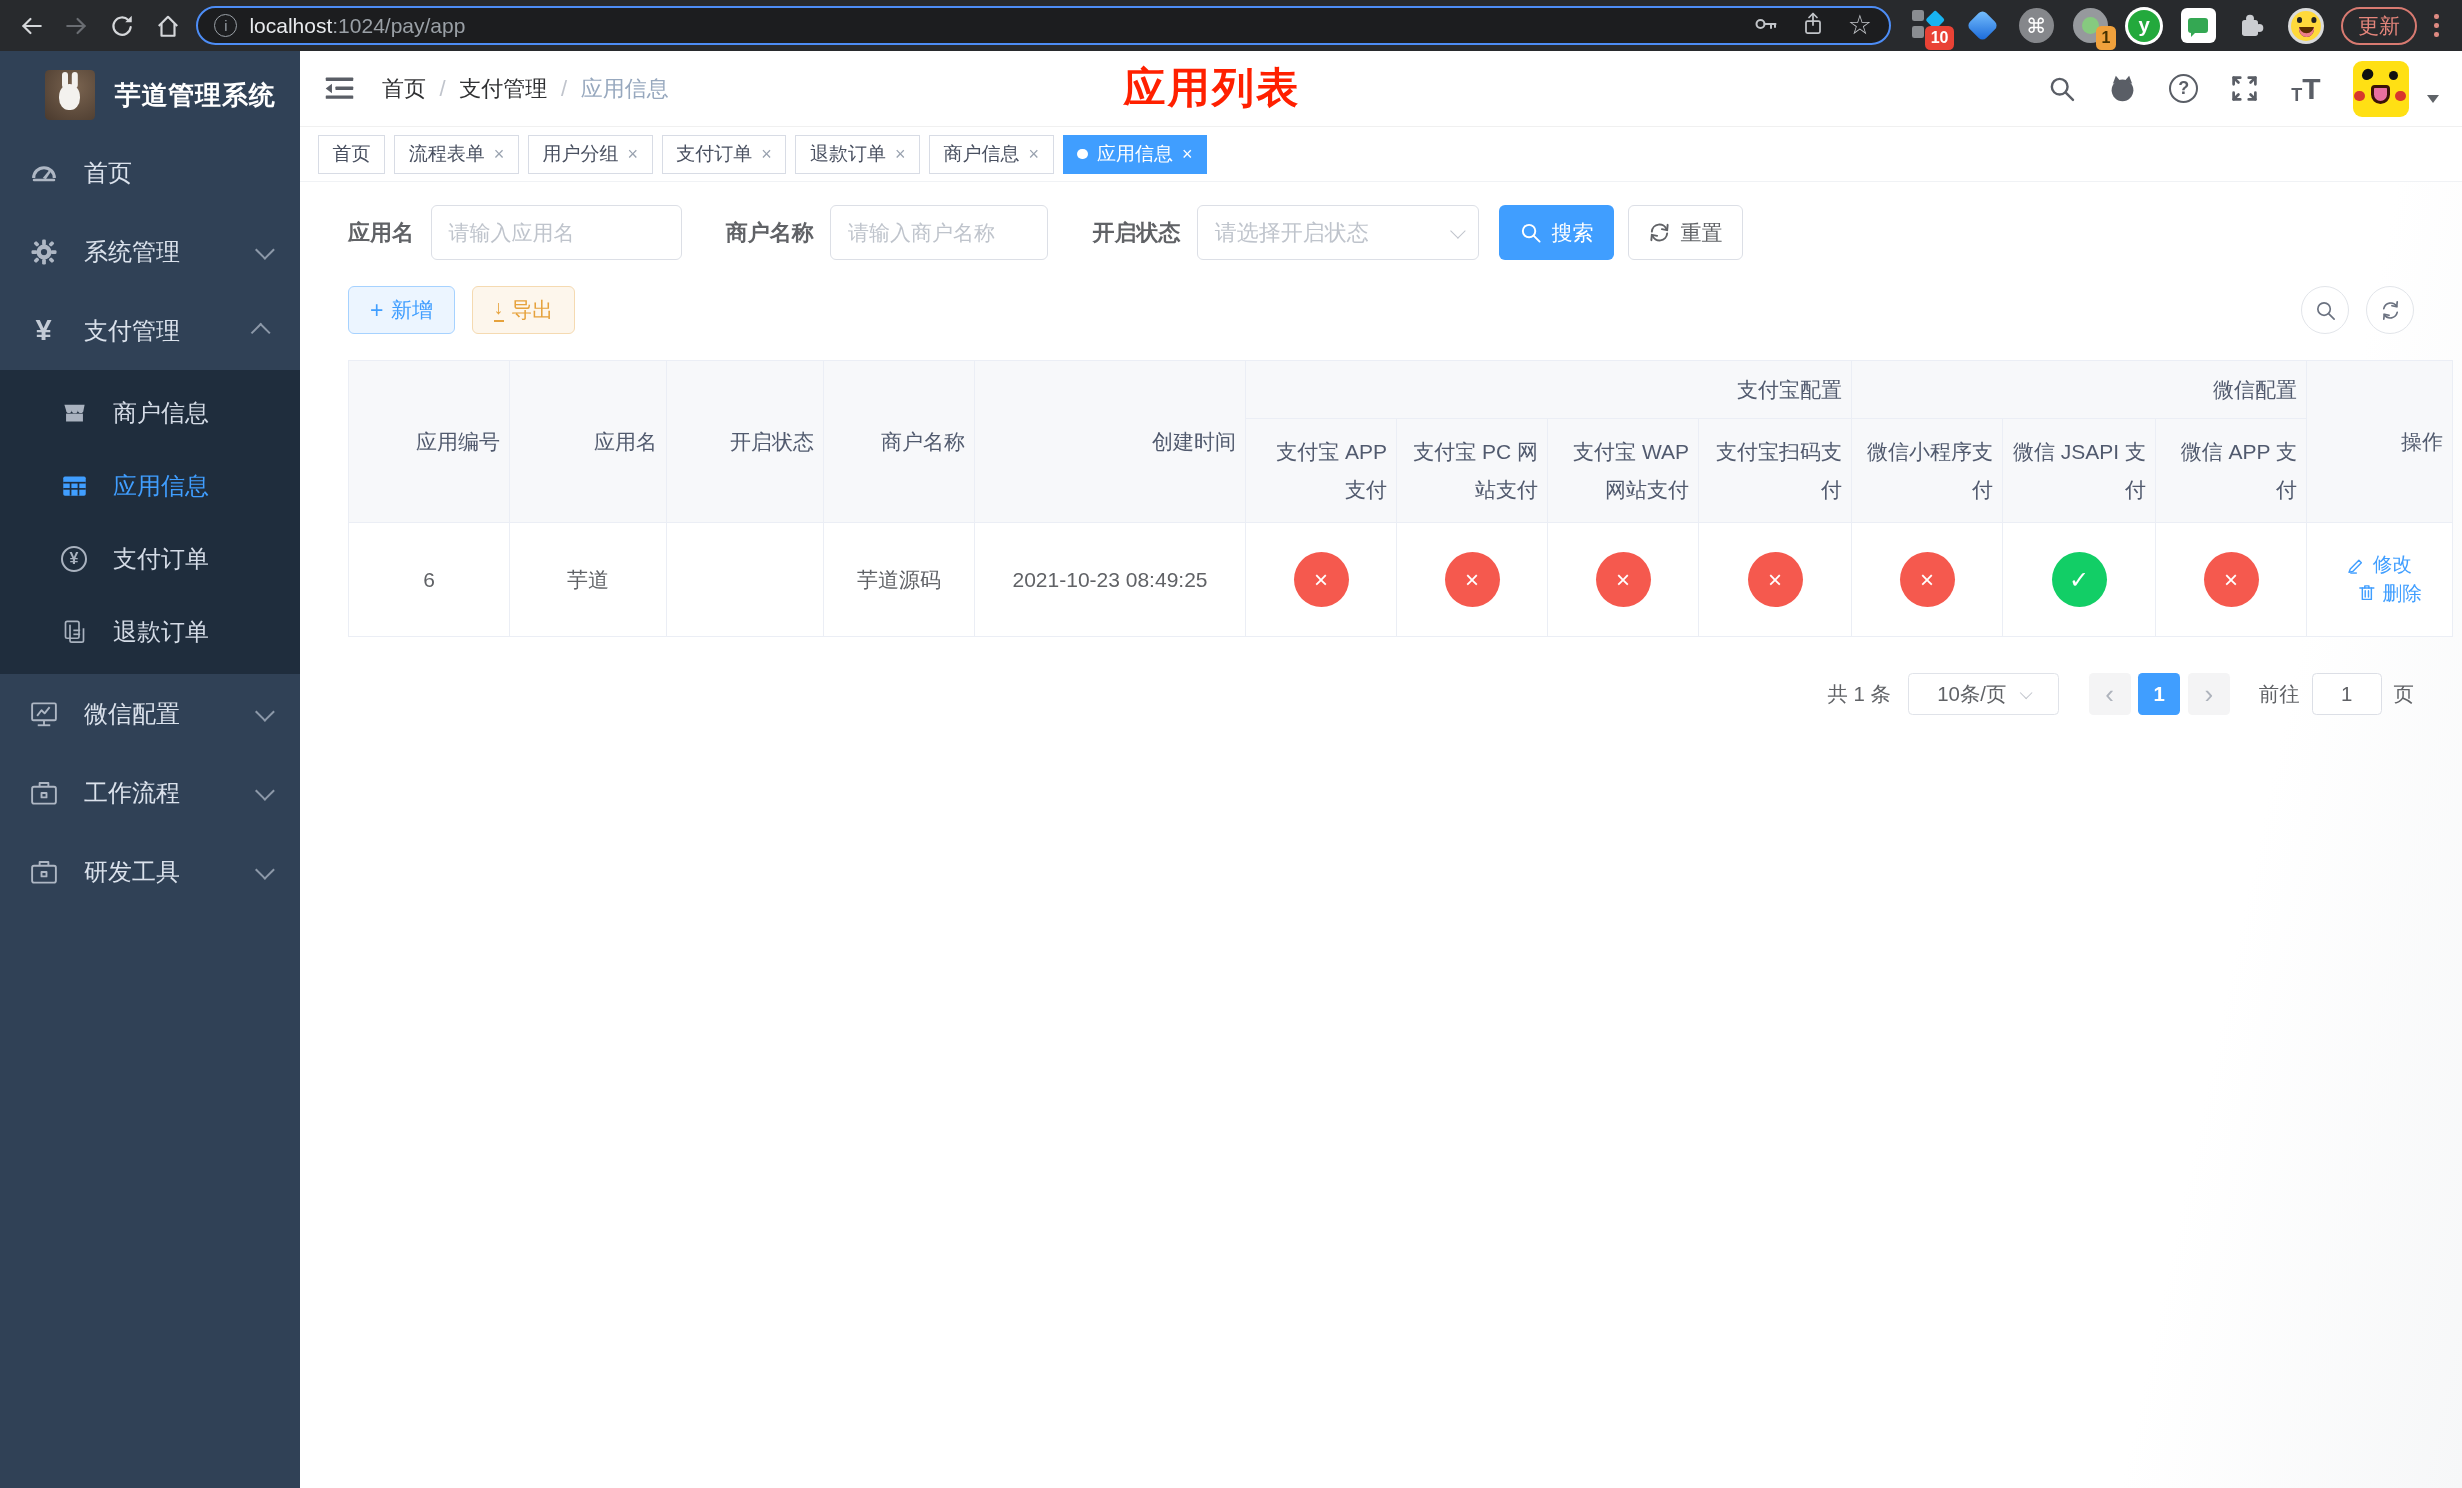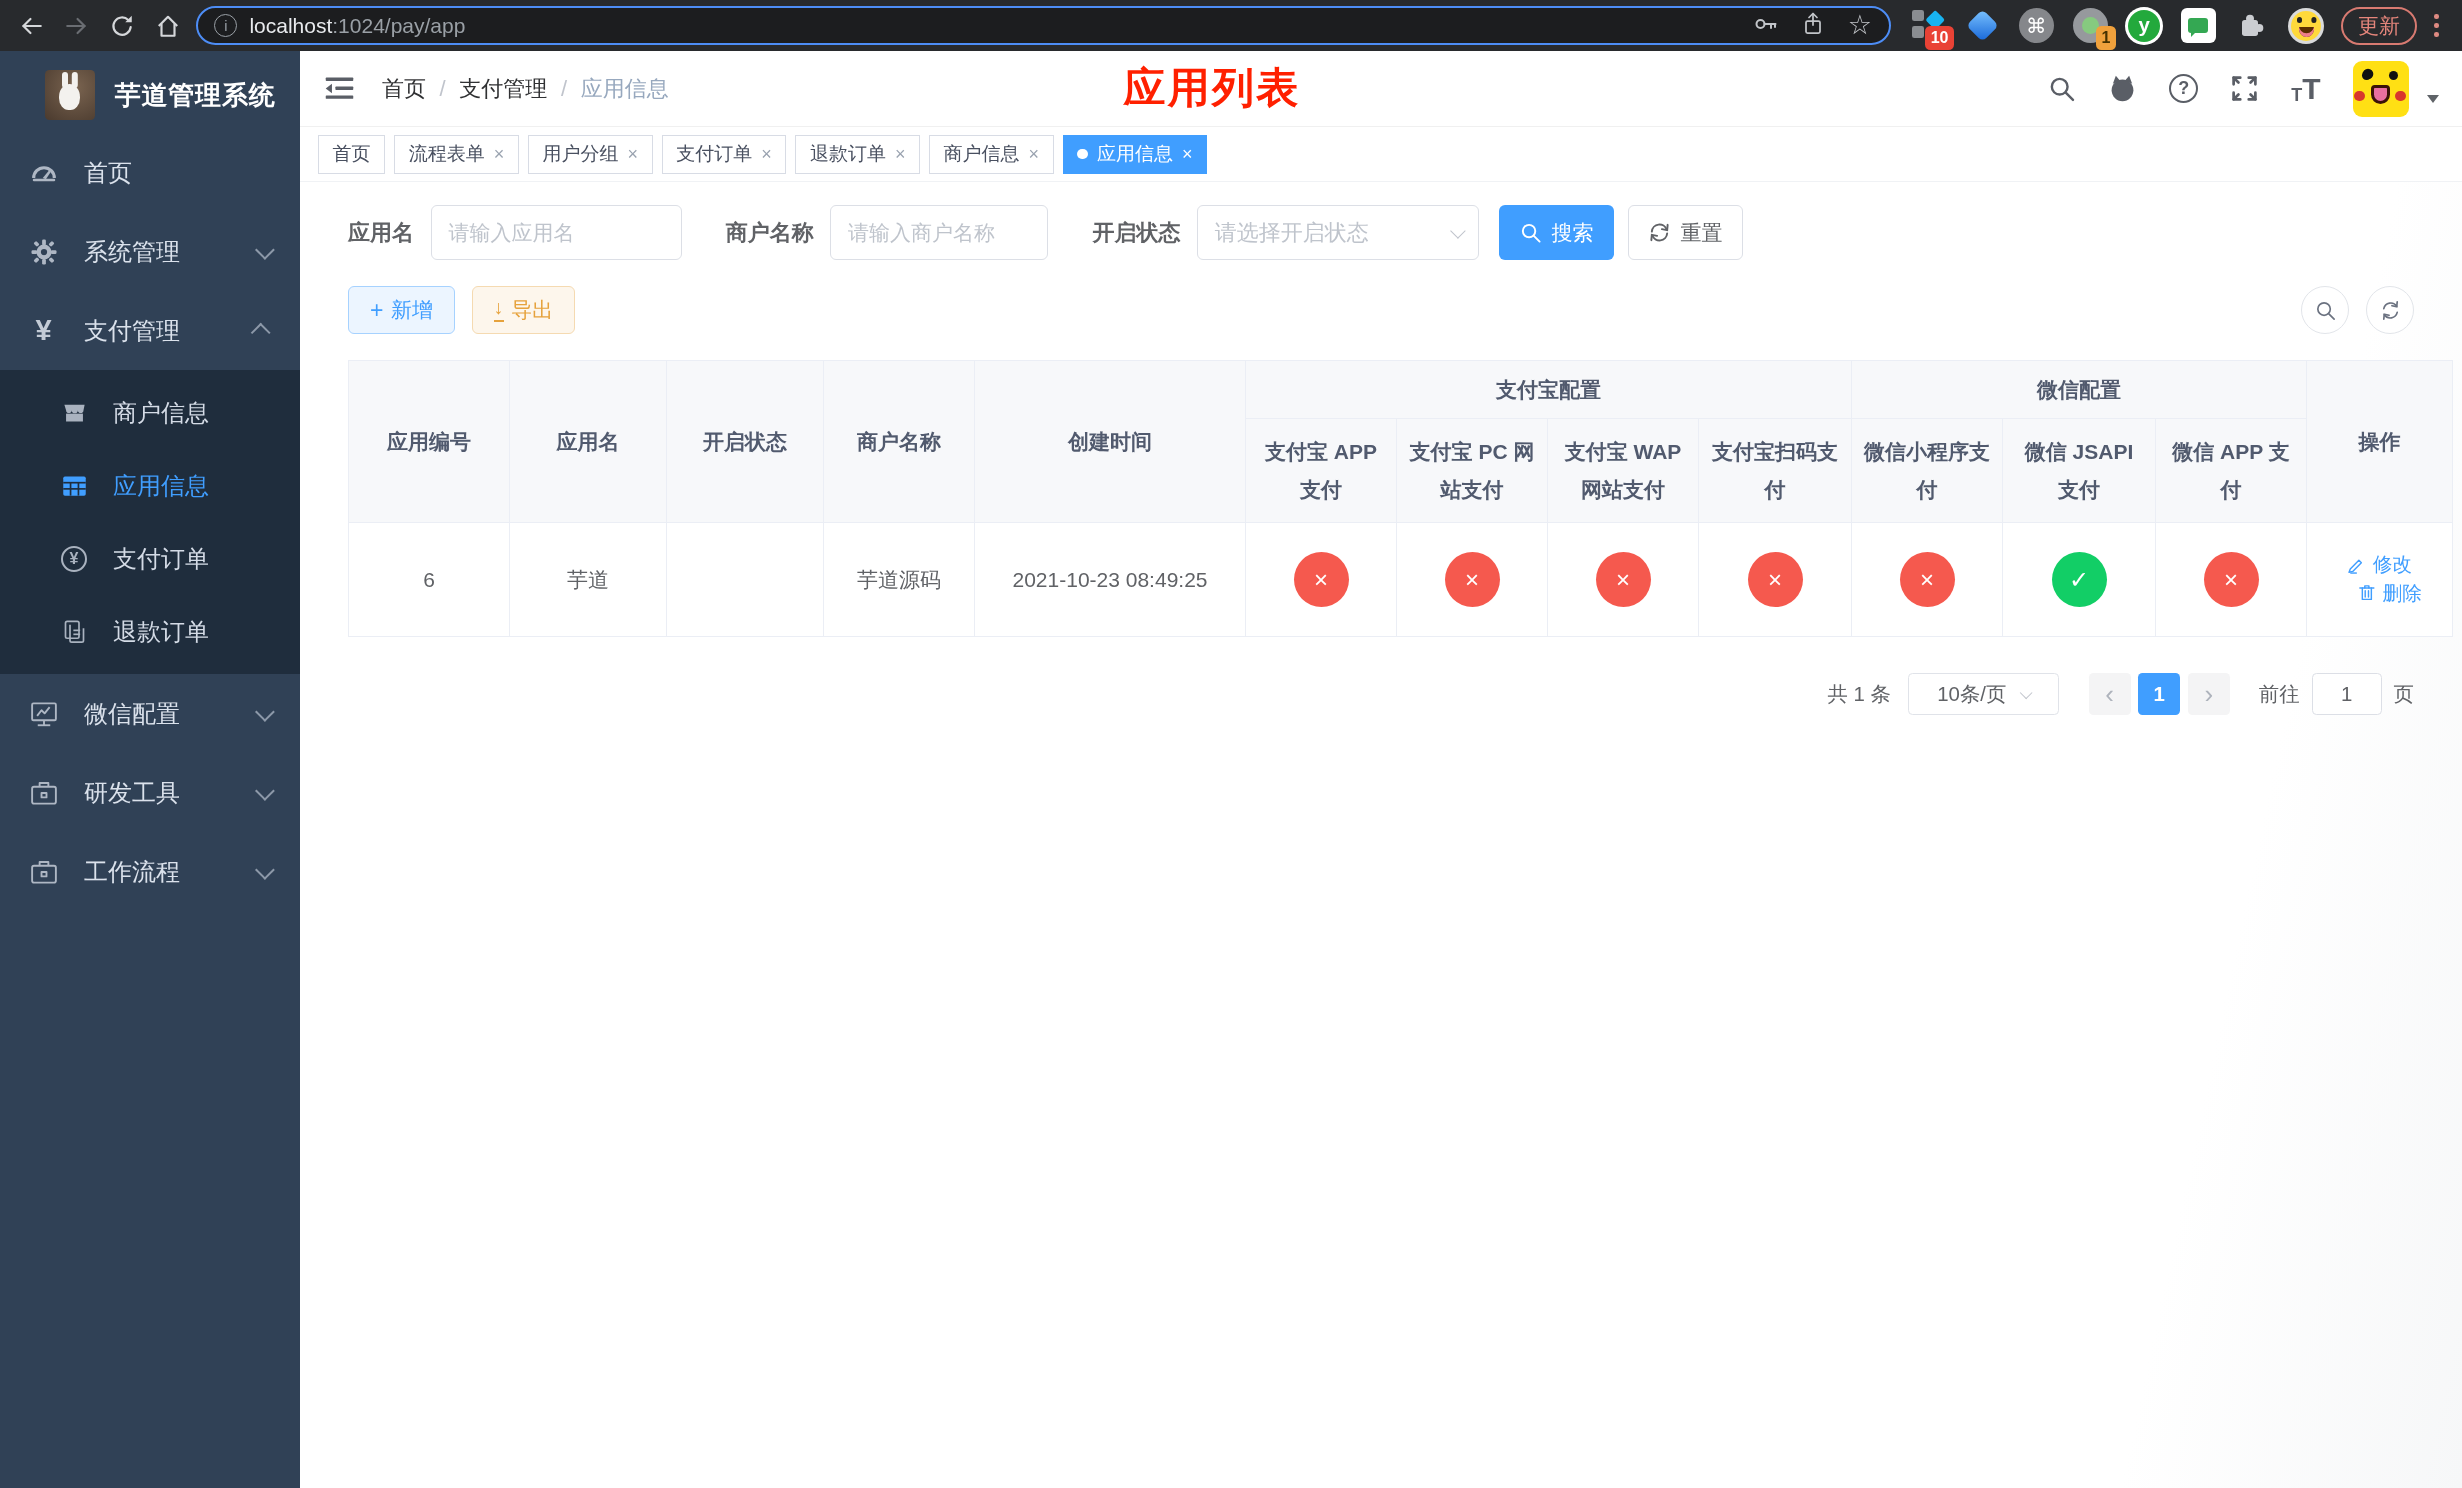--- a/index.html
+++ b/index.html
@@ -116,21 +116,21 @@
   .btn-add { height:48px; background:#ecf5ff; border:1.5px solid #a6d2ff; color:#409eff; display:inline-flex; align-items:center; gap:7.6px; padding:0 21px; border-radius:6px; font-size:21px; cursor:pointer; margin-right:16.7px; }
   .btn-add .plus { font-size:23px; line-height:1; }
   .btn-exp { height:48px; background:#fdf6ec; border:1.5px solid #f5dab1; color:#e6a23c; display:inline-flex; align-items:center; gap:7.6px; padding:0 21px; border-radius:6px; font-size:21px; cursor:pointer; }
   .dl-ic { display:inline-block; font-size:19.7px; line-height:1; border-bottom:2.3px solid currentColor; padding-bottom:1.5px; }
   .round-tools { margin-left:auto; display:flex; gap:16.7px; }
   .rbtn { width:48px; height:48px; border-radius:50%; border:1.5px solid #e2e5ea; background:#fff; color:#6b7280; display:flex; align-items:center; justify-content:center; cursor:pointer; }
   .rbtn svg { width:23px; height:23px; }
 
   
   table.grid { border-collapse:collapse; table-layout:fixed; width:2102px; font-size:21px; }
-  .grid th { background:#f7f8fa; color:#515a6e; font-weight:700; border:0.8px solid #ebeef5; text-align:center; padding:6px 9px; line-height:1.8; }
+  .grid th { background:#f7f8fa; color:#515a6e; font-weight:400; border:0.8px solid #ebeef5; text-align:right; padding:6px 9px; line-height:1.8; }
   .grid .th-group { height:58px; }
   .grid .th-sub th { height:104px; }
   .grid td { border:0.8px solid #ebeef5; text-align:center; height:114px; color:#606266; background:#fff; }
   .toggle { width:61px; height:30px; border-radius:15px; background:#409eff; position:relative; margin:0 auto; cursor:pointer; }
   .toggle::after { content:""; position:absolute; right:3px; top:3px; width:24px; height:24px; border-radius:50%; background:#fff; }
   .stat { width:55px; height:55px; border-radius:50%; margin:0 auto; color:#fff; font-size:24px; display:flex; align-items:center; justify-content:center; }
   .st-no { background:#f5594e; }
   .st-ok { background:#12ce66; }
   .oplink { color:#409eff; font-size:19.7px; display:inline-flex; align-items:center; gap:6px; cursor:pointer; }
   .oplink + .oplink { margin-left:19.7px; }
@@ -355,32 +355,32 @@
         <span class="chev"></span>
       </div>
       <div class="mi">
         <span class="ic">
           <svg viewBox="0 0 48 48" fill="none" stroke="currentColor" stroke-width="3" stroke-linejoin="round">
               <rect x="5" y="14" width="38" height="27" rx="3"></rect>
               <path d="M17 14 v-6 h14 v6"></path>
               <rect x="20" y="24" width="8" height="7"></rect>
             </svg>
         </span>
-        <span>研发工具</span>
+        <span>工作流程</span>
         <span class="chev"></span>
       </div>
       <div class="mi">
         <span class="ic">
           <svg viewBox="0 0 48 48" fill="none" stroke="currentColor" stroke-width="3" stroke-linejoin="round">
               <rect x="5" y="14" width="38" height="27" rx="3"></rect>
               <path d="M17 14 v-6 h14 v6"></path>
               <rect x="20" y="24" width="8" height="7"></rect>
             </svg>
         </span>
-        <span>工作流程</span>
+        <span>研发工具</span>
         <span class="chev"></span>
       </div>
     </nav>
   </aside>
 
   <div class="main">
 
     <header class="navbar">
       <span class="hamburger">
         <svg viewBox="0 0 48 48" fill="currentColor">

